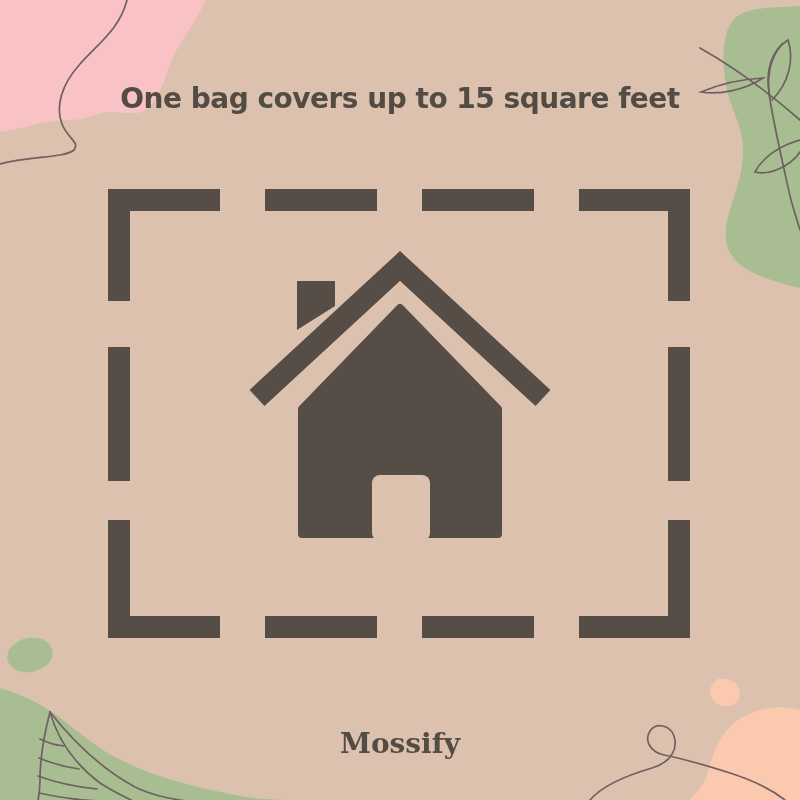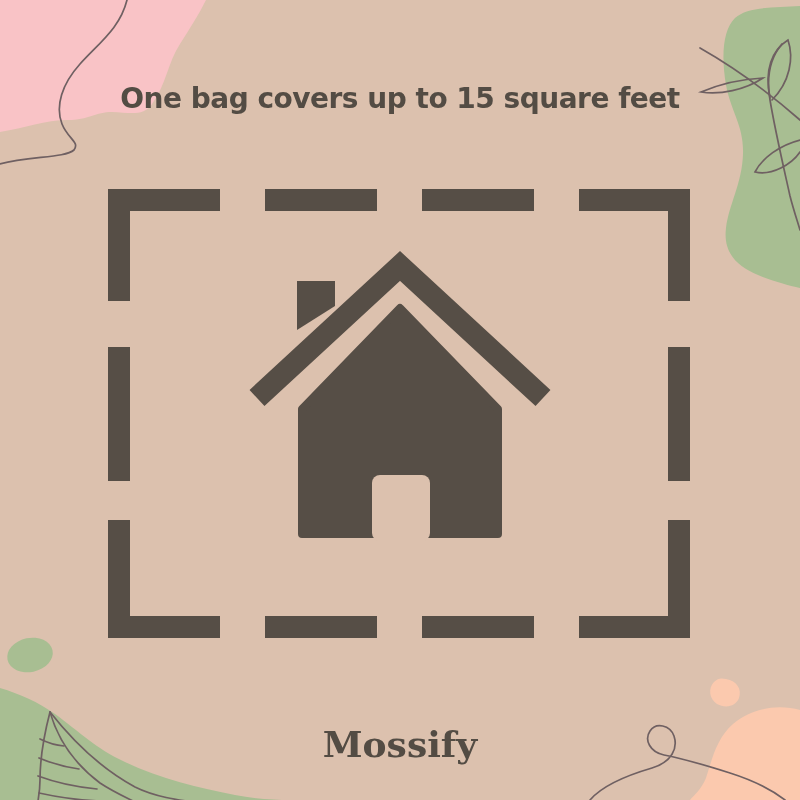--- a/index.html
+++ b/index.html
@@ -21,21 +21,21 @@
   .line{stroke:var(--c-line); stroke-width:1.7; fill:none; stroke-linecap:round;}
   .dash{stroke:var(--c-ink); stroke-width:22; fill:none;}
   .headline{
     position:absolute; top:80px; left:0; right:0; height:38px; line-height:38px;
     text-align:center; font-weight:bold; font-size:28px; letter-spacing:-0.5px;
     color:var(--c-text);
   }
   .brand{
     position:absolute; top:721px; left:0; right:0; height:46px; line-height:46px;
     text-align:center; font-family:"DejaVu Serif", serif; font-weight:bold;
-    font-size:36px; color:var(--c-text);
+    font-size:28px; color:var(--c-text);
   }
 </style>
 </head>
 <body>
 
 <div class="canvas">
 
   <svg class="art" viewBox="0 0 800 800" aria-hidden="true">
 
     <path class="fill-pink" d="M 0,132 C 25,128 45,120 68,120 C 88,120 96,112 112,112 C 132,113 144,116 152,104 C 166,85 168,62 180,44 C 190,28 198,16 206,0 L 0,0 Z"></path>

